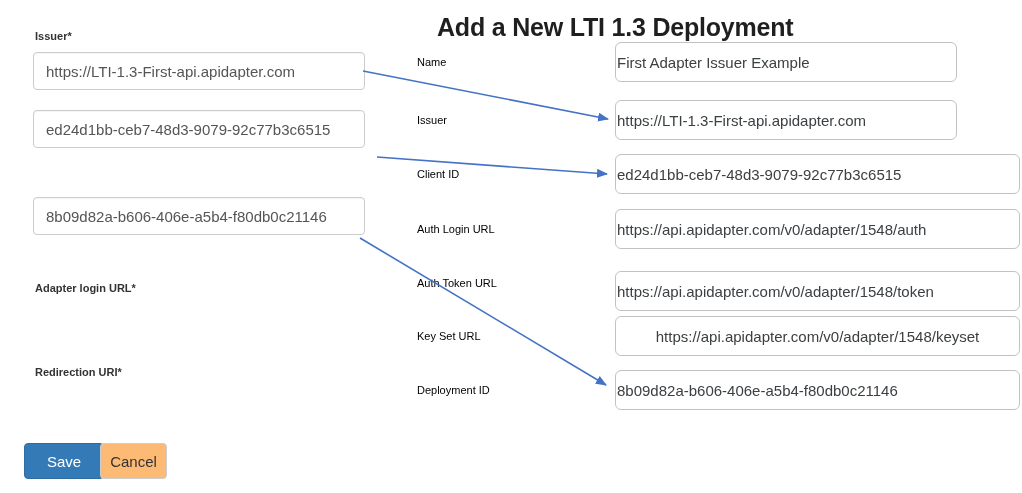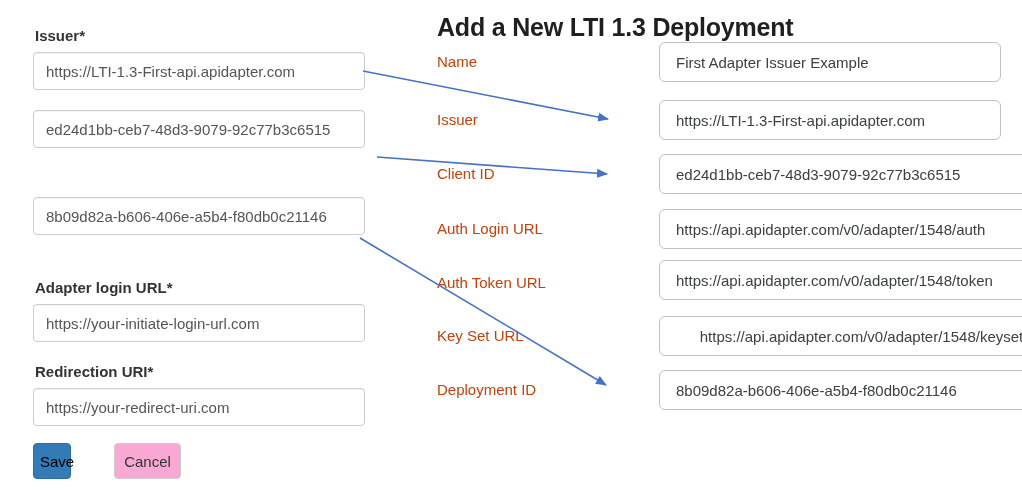--- a/index.html
+++ b/index.html
@@ -16,21 +16,21 @@
   }
 
   
   .left-group {
     position: absolute;
     left: 33px;
     width: 332px;
   }
   .left-label {
     display: block;
-    font-size: 15px;
+    font-size: 11px;
     font-weight: bold;
     color: #333333;
     margin: 0 0 7px 2px;
     line-height: 18px;
   }
   .left-input {
     display: block;
     width: 100%;
     height: 38px;
     box-sizing: border-box;
@@ -49,65 +49,64 @@
     top: 443px;
     height: 36px;
     box-sizing: border-box;
     border-radius: 4px;
     font-size: 15px;
     font-family: inherit;
     cursor: pointer;
     text-align: center;
   }
   .btn-save {
-    left: 33px;
-    width: 38px;
+    left: 24px;
+    width: 80px;
     background: #337ab7;
     border: 1px solid #2e6da4;
-    color: #000000;
+    color: #ffffff;
   }
   .btn-cancel {
-    left: 114px;
+    left: 100px;
     width: 67px;
-    background: #f9a8d4;
+    background: #fdba74;
     border: 1px solid #cccccc;
     color: #333333;
   }
 
   
   .panel-title {
     position: absolute;
     left: 437px;
     top: 13px;
     font-size: 25px;
     font-weight: bold;
     color: #1f1f1f;
     letter-spacing: -0.2px;
   }
   .right-label {
     position: absolute;
-    left: 437px;
-    font-size: 15px;
-    color: #c2410c;
+    left: 417px;
+    font-size: 11px;
+    color: #000000;
     line-height: 18px;
   }
   .right-input {
     position: absolute;
     left: 615px;
     height: 40px;
     box-sizing: border-box;
     border: 1px solid #c2c2c2;
     border-radius: 6px;
-    padding: 0 16px;
+    padding: 0 1px;
     font-size: 15px;
     color: #3c4043;
     font-family: inherit;
     background: #ffffff;
     outline: none;
-    margin-left: 44px;
   }
   .right-input.narrow { width: 342px; }
   .right-input.wide   { width: 405px; }
 
   
   #arrow-overlay {
     position: absolute;
     left: 0;
     top: 0;
     width: 1022px;
@@ -132,26 +131,24 @@
   <div class="left-group" style="top:110px">
     <input class="left-input" type="text" value="ed24d1bb-ceb7-48d3-9079-92c77b3c6515" style="">
   </div>
 
   <div class="left-group" style="top:197px">
     <input class="left-input" type="text" value="8b09d82a-b606-406e-a5b4-f80db0c21146" style="">
   </div>
 
   <div class="left-group" style="top:279px">
     <label class="left-label">Adapter login URL*</label>
-    <input class="left-input" type="text" value="https://your-initiate-login-url.com" style="">
   </div>
 
   <div class="left-group" style="top:363px">
     <label class="left-label">Redirection URI*</label>
-    <input class="left-input" type="text" value="https://your-redirect-uri.com" style="">
   </div>
 
   <button class="btn btn-save">Save</button>
   <button class="btn btn-cancel">Cancel</button>
 </div>
 
 <div>
 
   <div class="panel-title">Add a New LTI 1.3 Deployment</div>
 
@@ -161,21 +158,21 @@
   <span class="right-label" style="top:111px">Issuer</span>
   <input class="right-input narrow" style="top: 100px;" type="text" value="https://LTI-1.3-First-api.apidapter.com">
 
   <span class="right-label" style="top:165px">Client ID</span>
   <input class="right-input wide" style="top: 154px;" type="text" value="ed24d1bb-ceb7-48d3-9079-92c77b3c6515">
 
   <span class="right-label" style="top:220px">Auth Login URL</span>
   <input class="right-input wide" style="top: 209px;" type="text" value="https://api.apidapter.com/v0/adapter/1548/auth">
 
   <span class="right-label" style="top:274px">Auth Token URL</span>
-  <input class="right-input wide" style="top: 260px;" type="text" value="https://api.apidapter.com/v0/adapter/1548/token">
+  <input class="right-input wide" style="top: 271px;" type="text" value="https://api.apidapter.com/v0/adapter/1548/token">
 
   <span class="right-label" style="top:327px">Key Set URL</span>
   <input class="right-input wide" style="top: 316px; text-align: center;" type="text" value="https://api.apidapter.com/v0/adapter/1548/keyset">
 
   <span class="right-label" style="top:381px">Deployment ID</span>
   <input class="right-input wide" style="top: 370px;" type="text" value="8b09d82a-b606-406e-a5b4-f80db0c21146">
 </div>
 
 <svg id="arrow-overlay" viewBox="0 0 1022 493" xmlns="http://www.w3.org/2000/svg">
   <defs>

